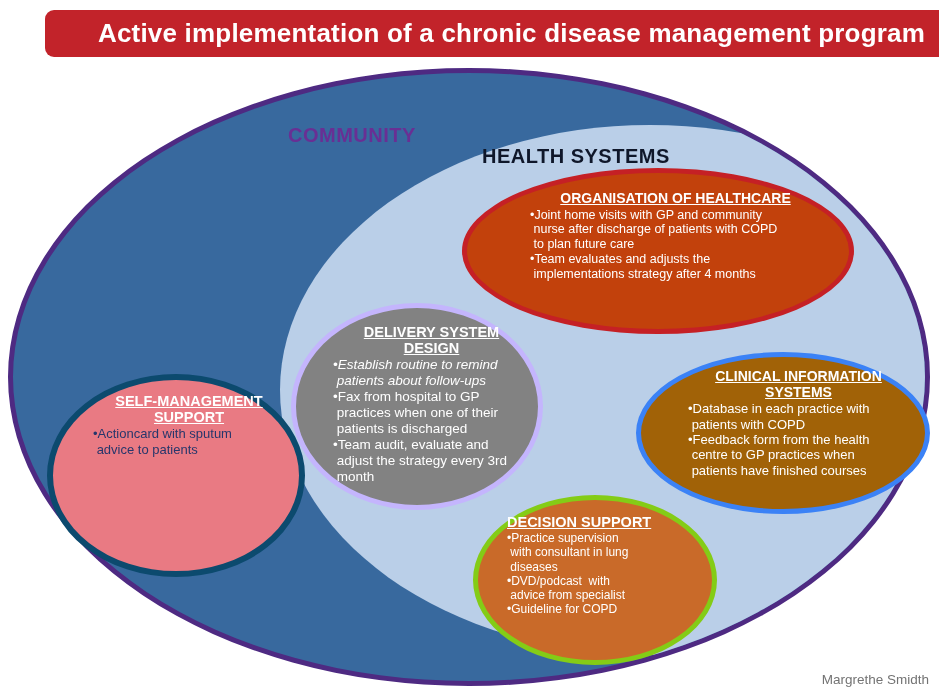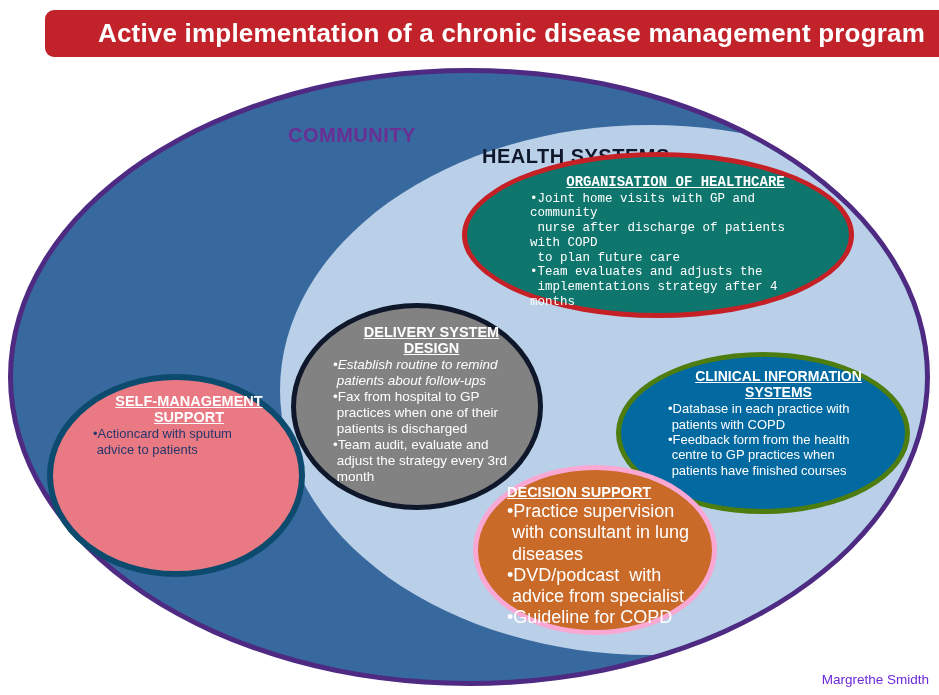--- a/index.html
+++ b/index.html
@@ -52,53 +52,53 @@
   .node-selfmgmt {
     left:47px; top:374px; width:258px; height:203px;
     background:#E97A83; border:6px solid #0c4a6e;
   }
   .node-selfmgmt .content { padding:13px 14px 0 40px; }
   .node-selfmgmt .node-title { font-size:14.5px; }
   .node-selfmgmt .bullet { font-size:13px; color:#27366B; }
 
   .node-delivery {
     left:291px; top:303px; width:252px; height:207px;
-    background:#828282; border:5px solid #0f172a;
+    background:#828282; border:5px solid #c4b5fd;
   }
   .node-delivery .content { padding:16px 8px 0 37px; }
   .node-delivery .node-title { font-size:14.5px; }
   .node-delivery .bullet { font-size:13.5px; color:#ffffff; }
 
   .node-organisation {
-    left:462px; top:152px; width:392px; height:166px;
-    background:#0f766e; border:5px solid #C52025;font-family:Liberation Mono, monospace;
+    left:462px; top:168px; width:392px; height:166px;
+    background:#c2410c; border:5px solid #C52025;
   }
   .node-organisation .content { padding:18px 28px 0 63px; }
   .node-organisation .node-title { font-size:14px; }
   .node-organisation .bullet { font-size:12.5px; color:#ffffff; }
 
   .node-clinical {
-    left:616px; top:352px; width:294px; height:162px;
-    background:#0369a1; border:5px solid #4d7c0f;
+    left:636px; top:352px; width:294px; height:162px;
+    background:#a16207; border:5px solid #3b82f6;
   }
   .node-clinical .content { padding:12px 16px 0 47px; }
   .node-clinical .node-title { font-size:14px; }
   .node-clinical .bullet { font-size:13px; color:#ffffff; }
 
   .node-decision {
-    left:473px; top:465px; width:244px; height:170px;
-    background:#C96A29; border:5px solid #f9a8d4;
+    left:473px; top:495px; width:244px; height:170px;
+    background:#C96A29; border:5px solid #84cc16;
   }
   .node-decision .content { padding:14px 10px 0 29px; }
   .node-decision .node-title { font-size:14.5px; }
-  .node-decision .bullet { font-size:18px; color:#ffffff; }
+  .node-decision .bullet { font-size:12px; color:#ffffff; }
 
   .credit {
     position:absolute; right:10px; bottom:8px;
-    color:#6d28d9; font-size:13.5px; white-space:nowrap;
+    color:#737373; font-size:13.5px; white-space:nowrap;
   }
 </style>
 </head>
 <body>
 
 <div class="stage">
 
   <div class="banner">
     <span>Active implementation of a chronic disease management program</span>
   </div>

